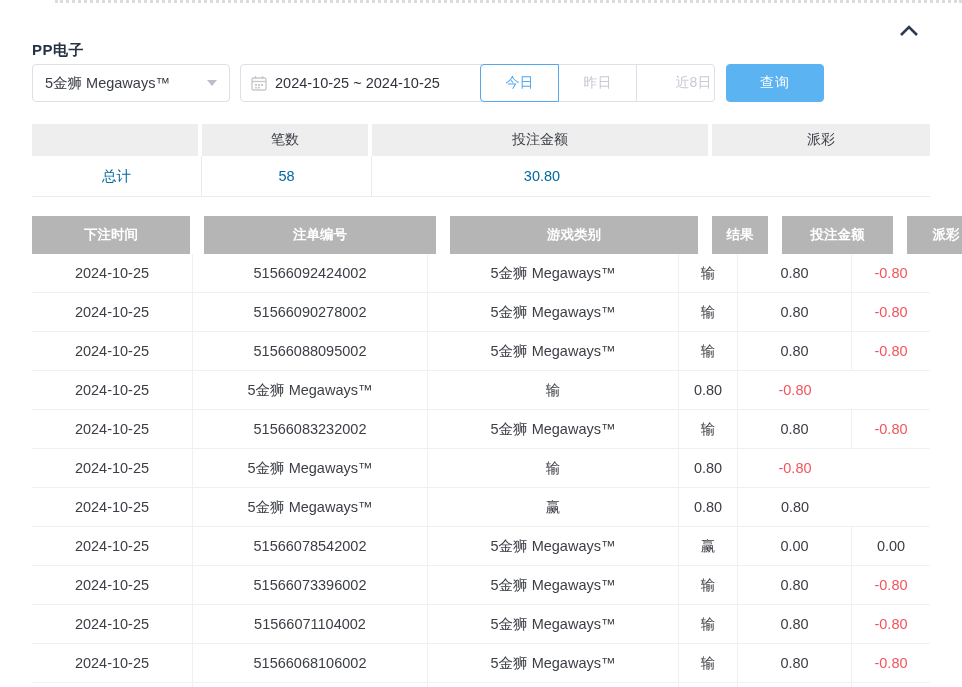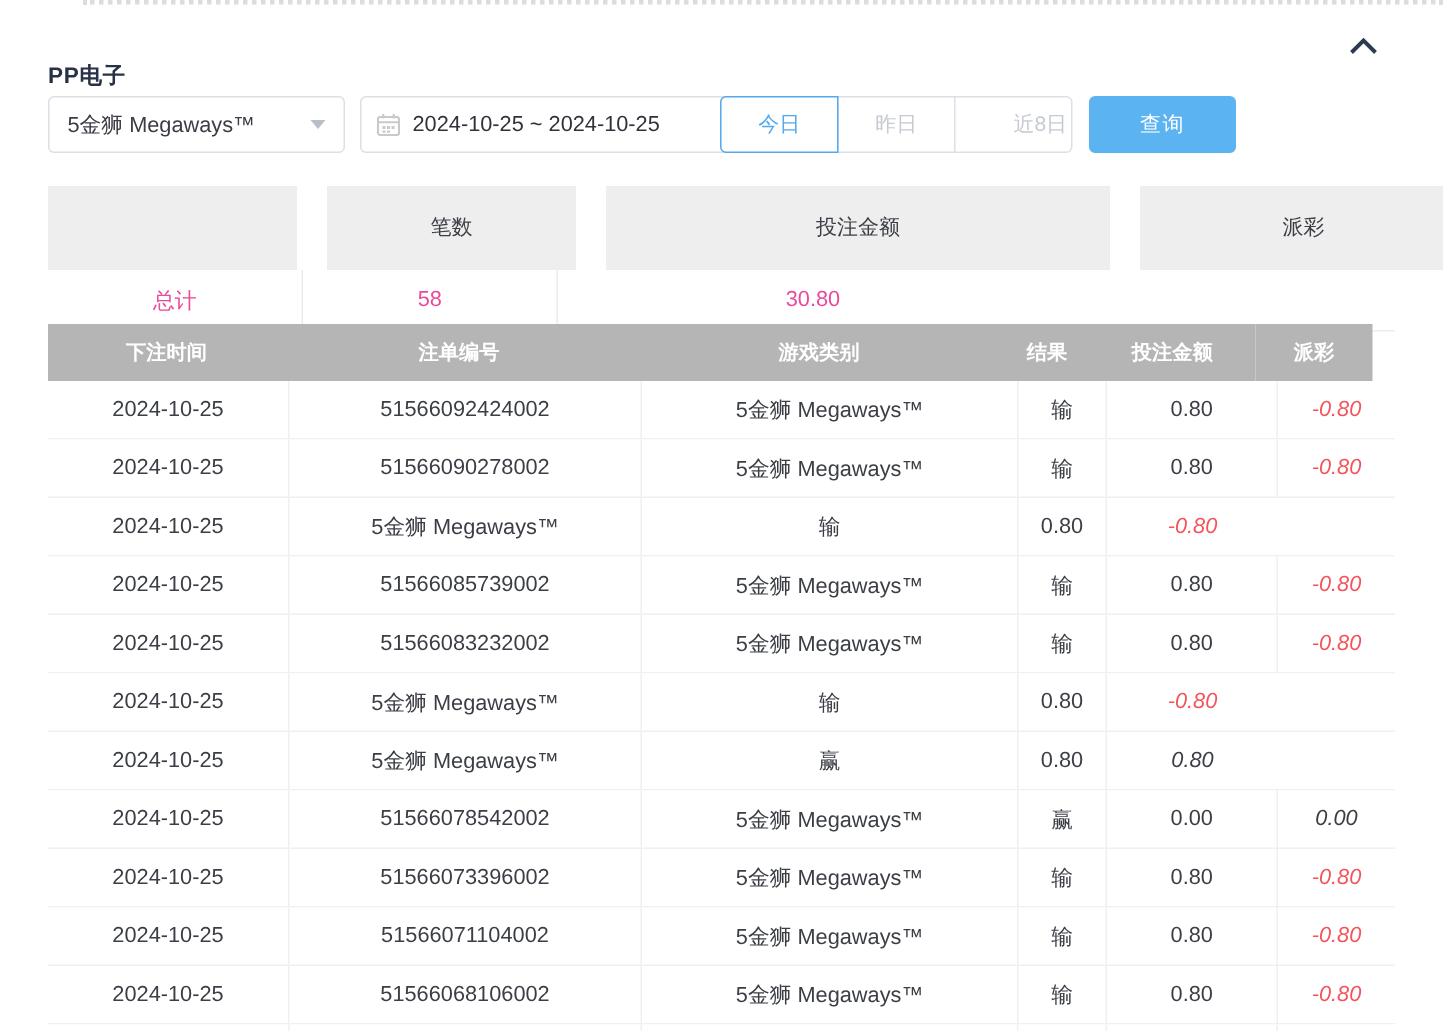--- a/index.html
+++ b/index.html
@@ -52,39 +52,39 @@
 
   .query-btn {
     position:absolute; left:694px; top:0; width:98px; height:38px; box-sizing:border-box;
     background:var(--query-bg,#5bb3f2); border:1px solid var(--query-bg,#5bb3f2);
     border-radius:4px; color:#fff; font-size:14px; font-family:inherit; cursor:pointer;
     letter-spacing:1px;
   }
 
   
   .summary { position:absolute; top:124px; left:32px; width:898px; }
-  .s-head { display:grid; grid-template-columns:166px 166px 336px 218px; column-gap:20px; height:56px; }
+  .s-head { display:grid; grid-template-columns:166px 166px 336px 218px; column-gap:4px; height:32px; }
   .s-head .hc { background:var(--sh-bg,#eee); display:flex; align-items:center; justify-content:center;
     font-size:14px; color:#3b3e45; }
   .s-row { display:grid; grid-template-columns:170px 170px 340px 218px; height:40px;
     border-bottom:1px solid #ebebeb; }
-  .s-row .sc { display:flex; align-items:center; justify-content:center; font-size:14.5px; color:#ec4899;
+  .s-row .sc { display:flex; align-items:center; justify-content:center; font-size:14.5px; color:#0369a1;
     border-right:1px solid #ebebeb; }
   .s-row .sc:last-child { border-right:none; }
 
   
   .bet-table { position:absolute; top:216px; left:32px; width:898px; }
-  .t-head { display:grid; grid-template-columns:158px 232px 248px 56px 111px 78px; column-gap:0; height:38px; }
+  .t-head { display:grid; grid-template-columns:158px 232px 248px 56px 111px 78px; column-gap:14px; height:38px; }
   .t-head .hc { background:var(--th-bg,#b5b5b5); color:#fff; font-weight:700; font-size:13.5px;
     display:flex; align-items:center; justify-content:center; }
   .t-row { display:grid; grid-template-columns:161px 235px 251px 59px 114px 78px; height:38px;
     border-bottom:1px solid #f0f0f0; background:#fff; }
   .t-row .c { display:flex; align-items:center; justify-content:center; font-size:14.5px; color:#3b3e45;
     border-right:1px solid #f0f0f0; white-space:nowrap; }
-  .t-row .c:last-child { border-right:none;font-style:italic; }
+  .t-row .c:last-child { border-right:none; }
   .t-row .c.neg { color:var(--neg,#f2555c); }
 
   svg { display:block; }
 </style>
 </head>
 <body>
 
 <div class="page">
 
   <div class="top-dashed"></div>
@@ -169,29 +169,29 @@
     <div class="c">2024-10-25</div>
     <div class="c">51566090278002</div>
     <div class="c">5金狮 Megaways™</div>
     <div class="c">输</div>
     <div class="c">0.80</div>
     <div class="c neg">-0.80</div>
   </div>
 
   <div class="t-row">
     <div class="c">2024-10-25</div>
-    <div class="c">5金狮 Megaways™</div>
-    <div class="c">输</div>
-    <div class="c">0.80</div>
-    <div class="c neg">-0.80</div>
-  </div>
-
-  <div class="t-row">
-    <div class="c">2024-10-25</div>
-    <div class="c">51566085739002</div>
+    <div class="c">51566088095002</div>
+    <div class="c">5金狮 Megaways™</div>
+    <div class="c">输</div>
+    <div class="c">0.80</div>
+    <div class="c neg">-0.80</div>
+  </div>
+
+  <div class="t-row">
+    <div class="c">2024-10-25</div>
     <div class="c">5金狮 Megaways™</div>
     <div class="c">输</div>
     <div class="c">0.80</div>
     <div class="c neg">-0.80</div>
   </div>
 
   <div class="t-row">
     <div class="c">2024-10-25</div>
     <div class="c">51566083232002</div>
     <div class="c">5金狮 Megaways™</div>

